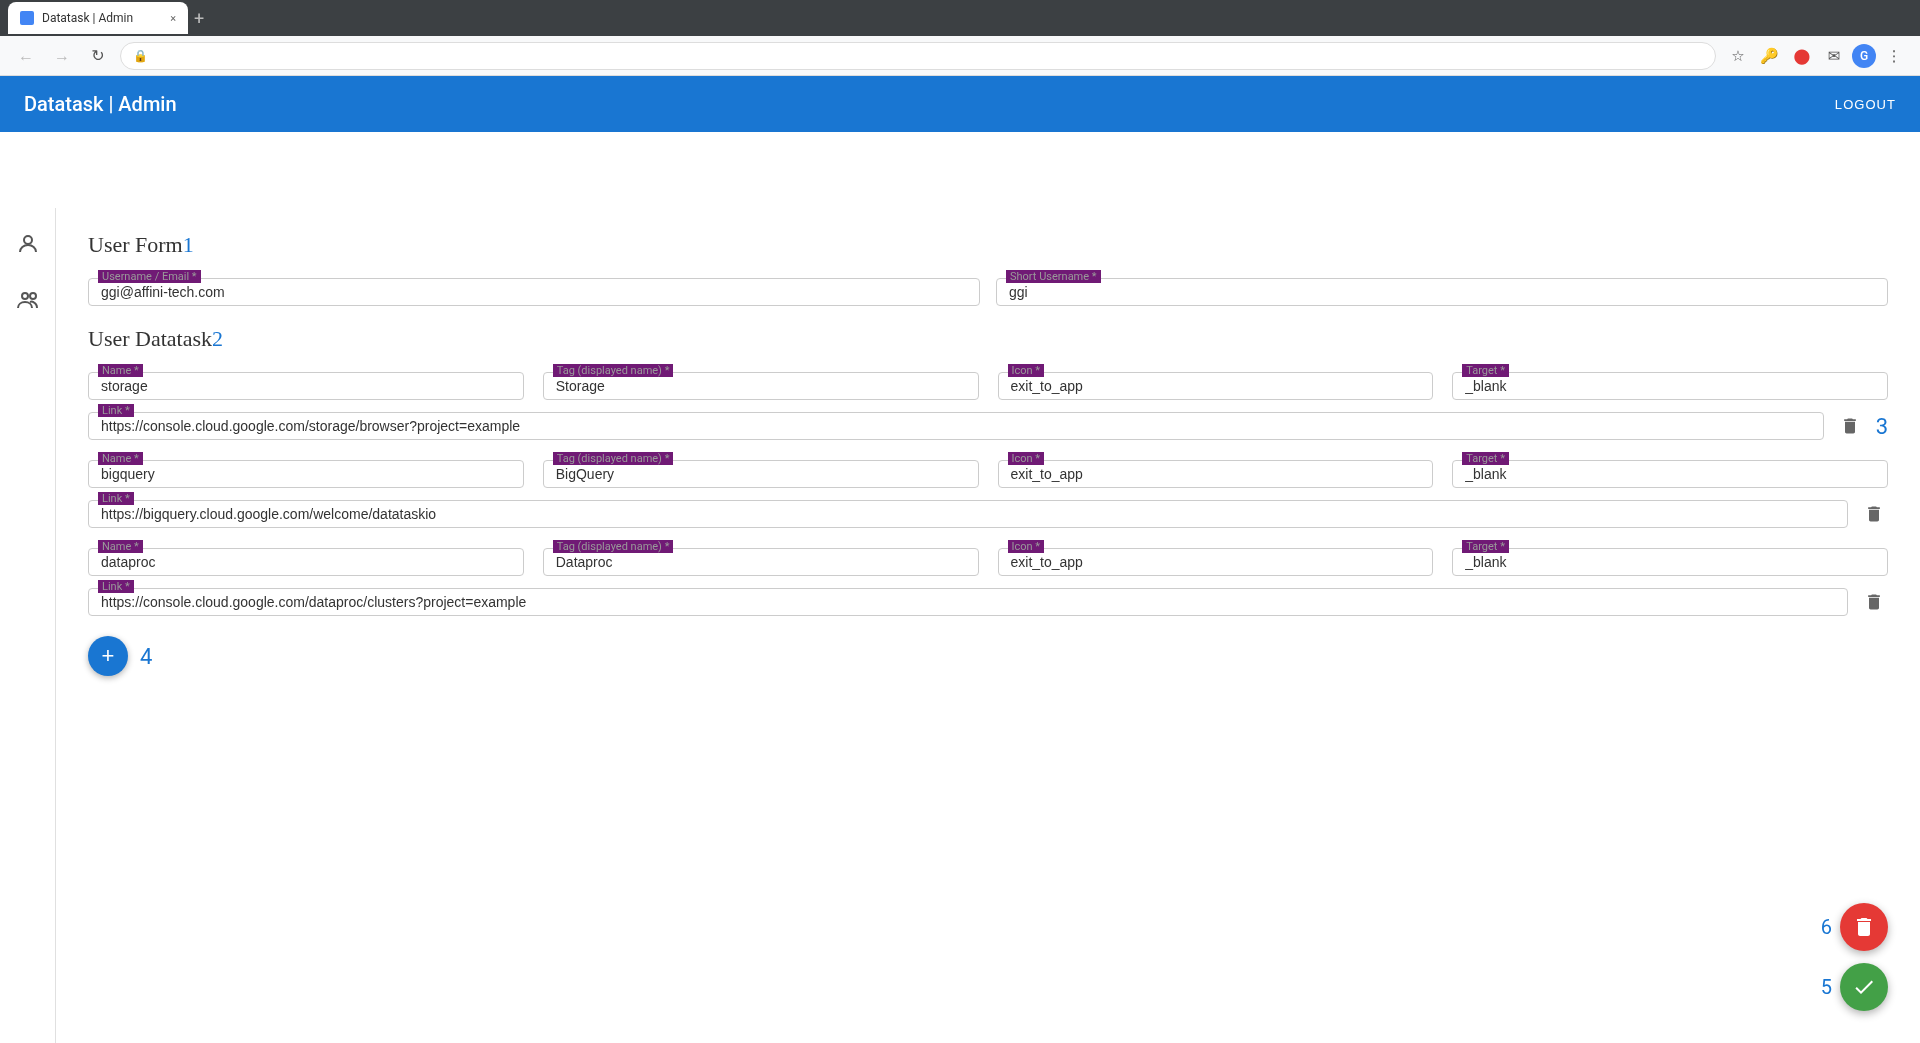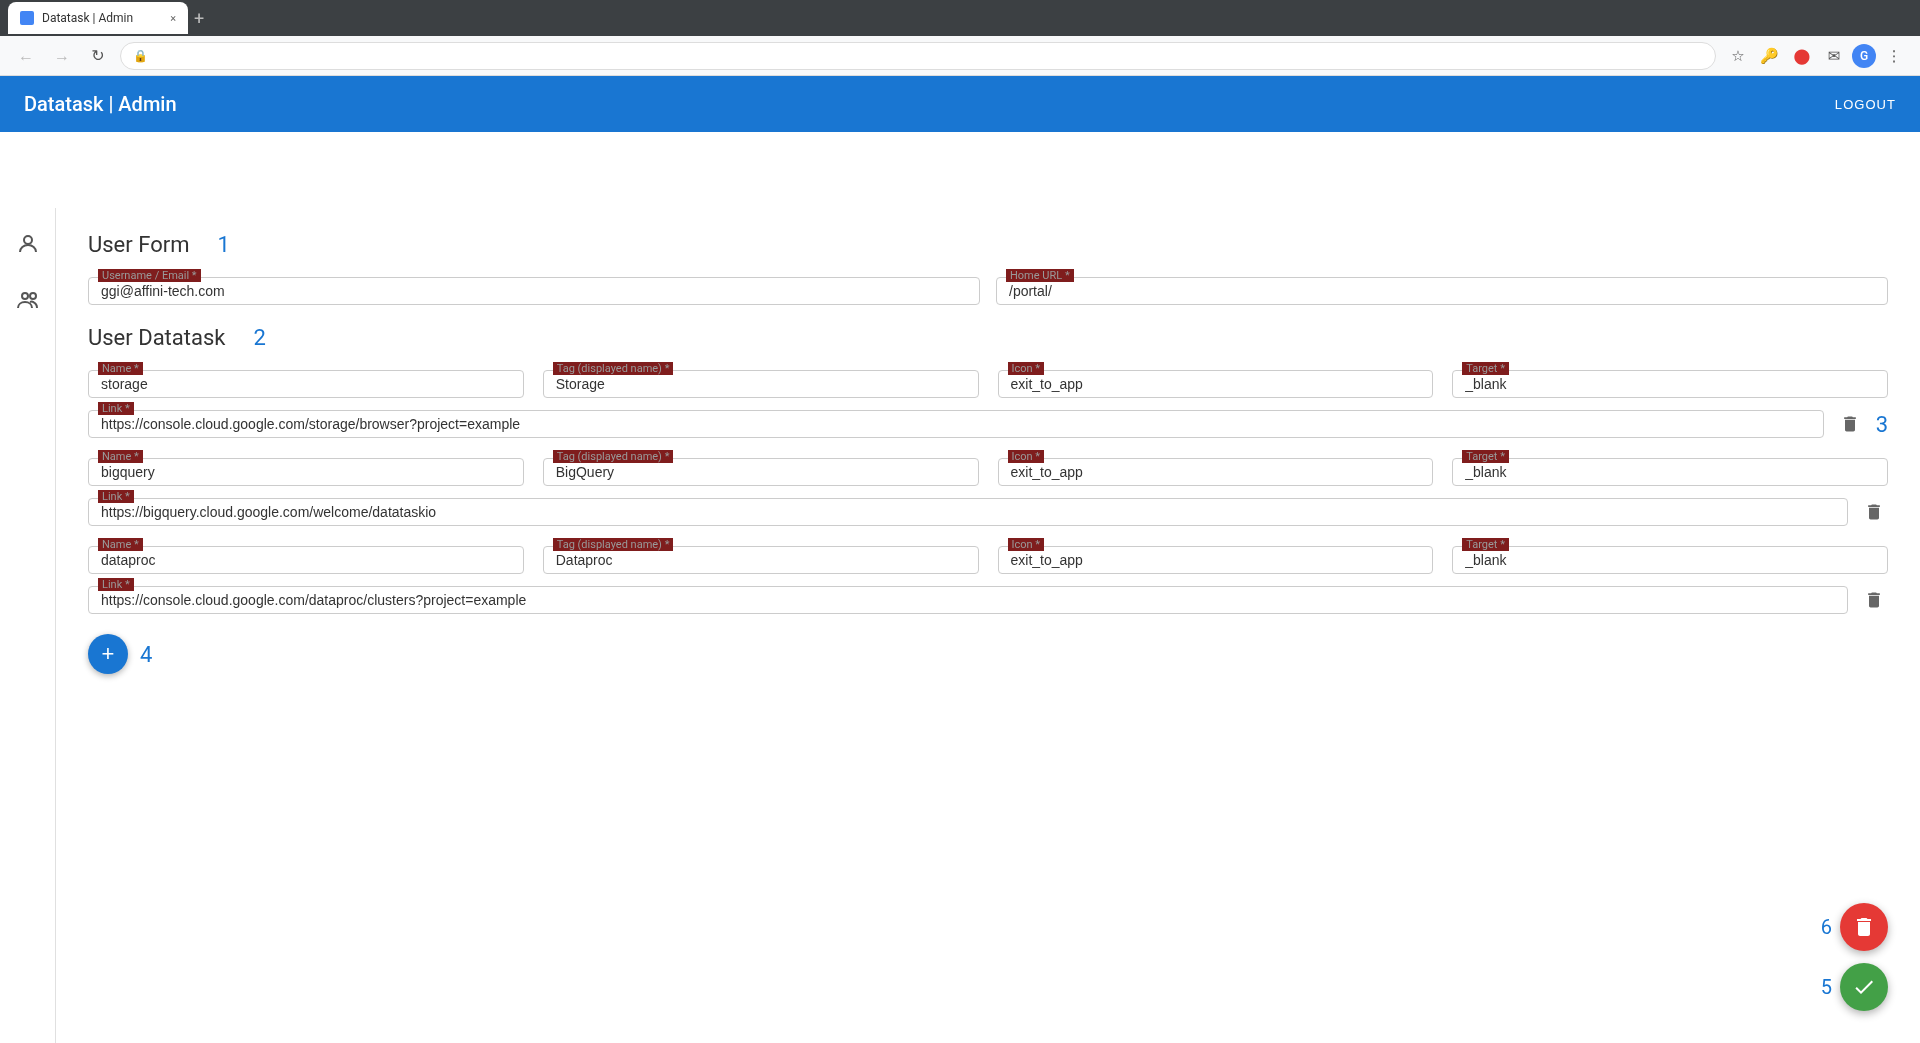--- a/index.html
+++ b/index.html
@@ -160,22 +160,23 @@
     .main-content {
       flex: 1;
       padding: 24px 32px;
       overflow-y: auto;
       background: #fff;
     }
 
     .section-header {
       display: flex;
       align-items: center;
-      gap: 28px;
+      gap: 0;
       margin-bottom: 20px;
+      font-family: Liberation Serif, serif;
     }
     .section-title {
       font-size: 22px;
       font-weight: 400;
       color: #333;
     }
     .section-number {
       font-size: 22px;
       font-weight: 400;
       color: #1976d2;
@@ -187,21 +188,21 @@
       margin-bottom: 20px;
     }
     .form-field {
       flex: 1;
       position: relative;
     }
     .form-field label {
       position: absolute;
       top: -8px;
       left: 10px;
-      background: #7f1d1d;
+      background: #701a75;
       padding: 0 4px;
       font-size: 11px;
       color: #999;
     }
     .form-field input {
       width: 100%;
       height: 28px;
       border: 1px solid #ccc;
       border-radius: 4px;
       padding: 0 12px;
@@ -341,22 +342,22 @@
       <span class="section-title">User Form</span>
       <span class="section-number">1</span>
     </div>
 
     <div class="form-row">
       <div class="form-field">
         <label>Username / Email *</label>
         <input type="text" value="ggi@affini-tech.com" style="">
       </div>
       <div class="form-field">
-        <label>Home URL *</label>
-        <input type="text" value="/portal/" style="">
+        <label>Short Username *</label>
+        <input type="text" value="ggi" style="">
       </div>
     </div>
 
     <div class="section-header">
       <span class="section-title">User Datatask</span>
       <span class="section-number">2</span>
     </div>
 
     <div class="shortcut-block">
       <div class="shortcut-row">

